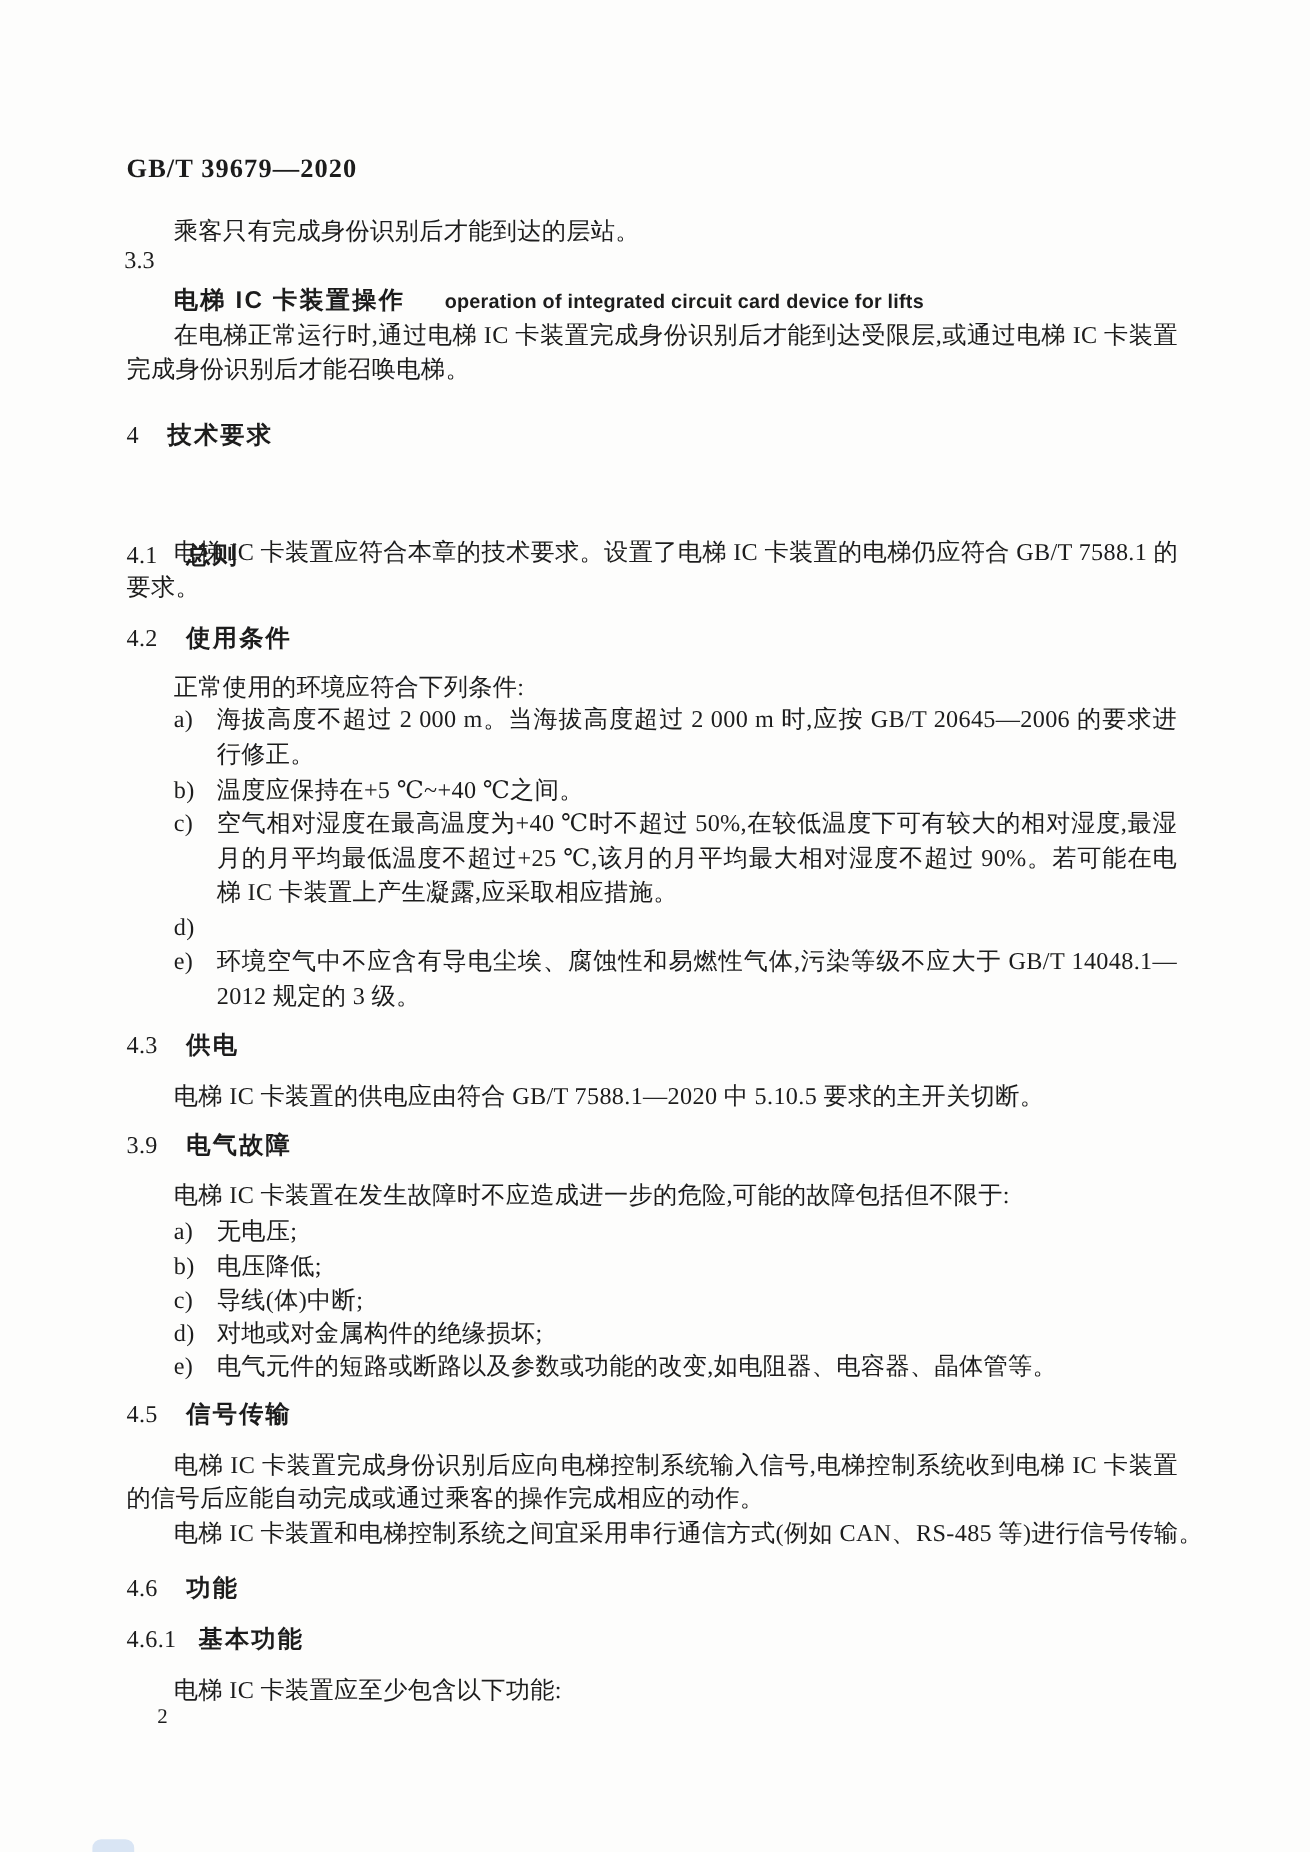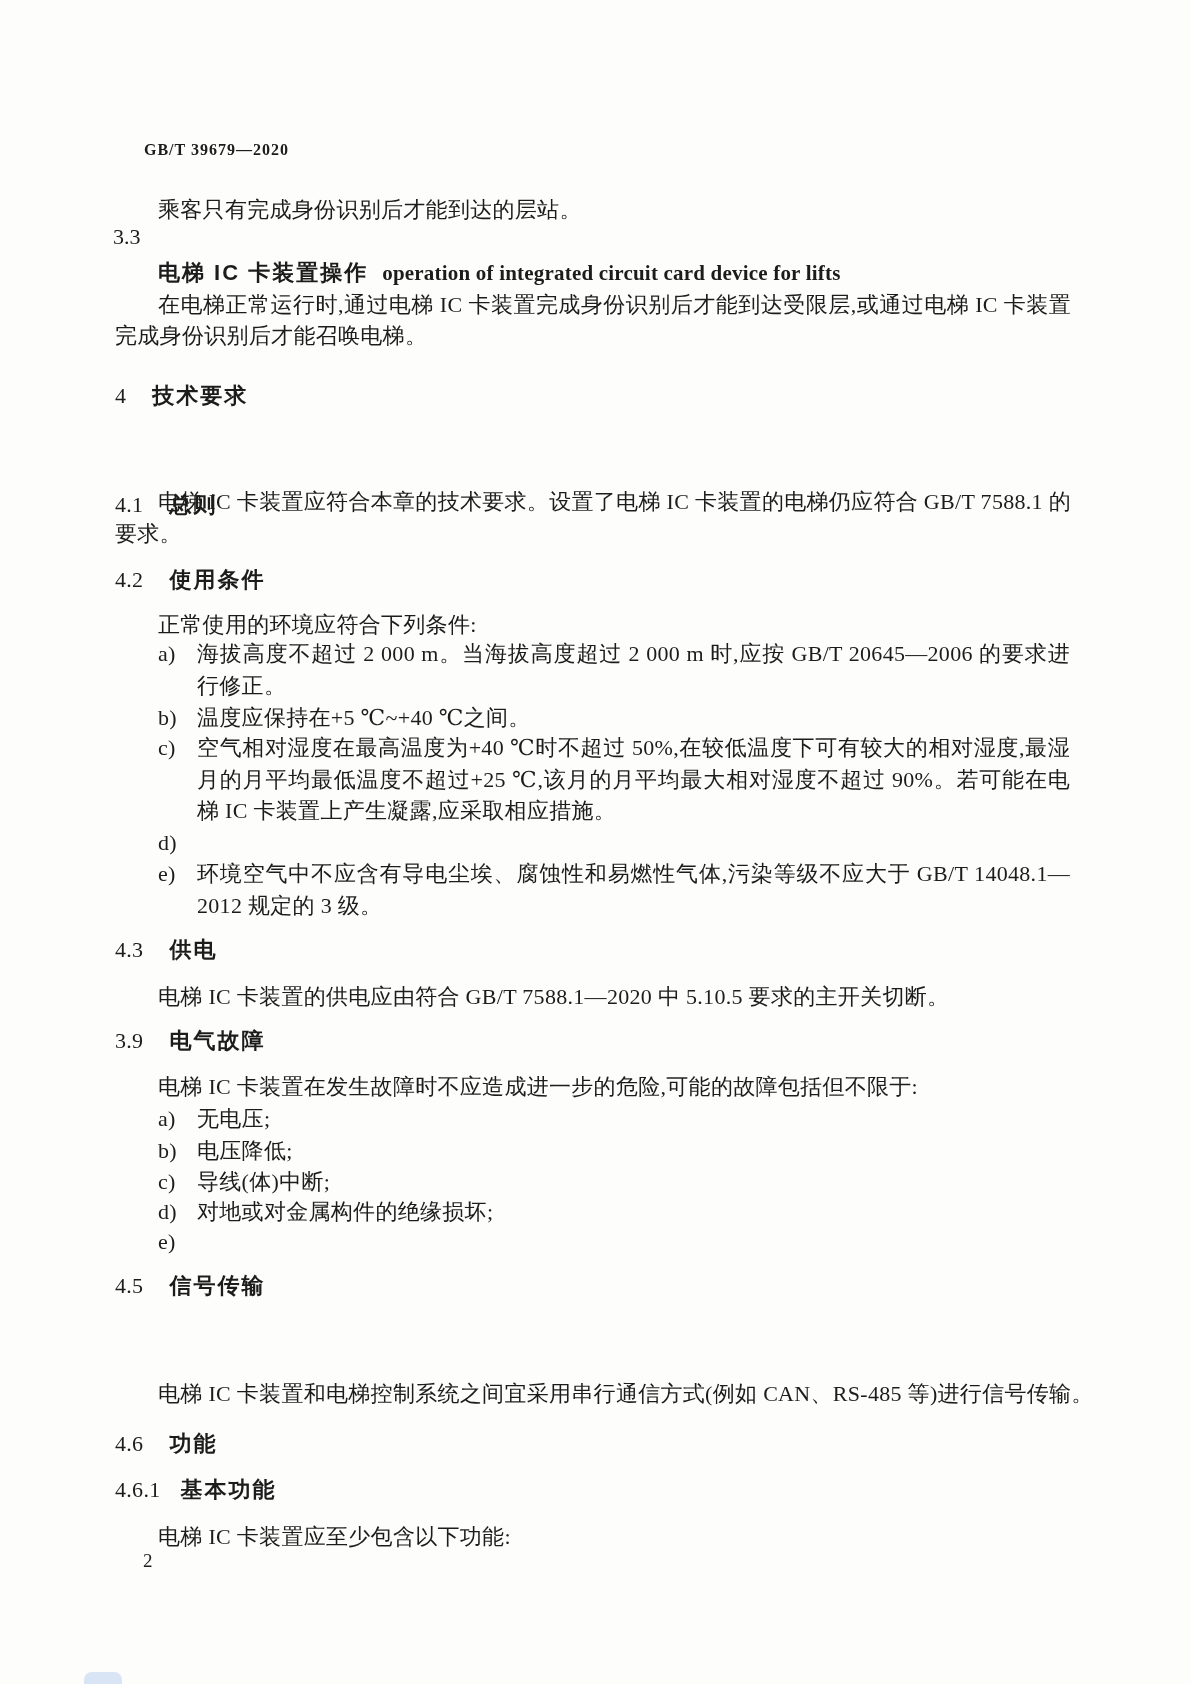--- a/index.html
+++ b/index.html
@@ -10,24 +10,23 @@
     background:#fdfdfc;
     color:#1c1c1c;
     font-family:"Liberation Serif","DejaVu Serif",serif;
     font-size:22px;
     overflow:hidden;
   }
   .abs{position:absolute;}
   .running-header{
     left:115px;top:141px;
     font-weight:bold;
-    font-size:16px;
+    font-size:24px;
     letter-spacing:1px;
     font-family:"Liberation Serif","DejaVu Serif",serif;
-    margin-left:29px;
   }
   .body-text{
     left:115px;width:956px;
     line-height:31px;
     text-align:justify;
     letter-spacing:0.3px;
   }
   .indent2{text-indent:43px;}
   .single-line{white-space:nowrap;}
   .clause-num{
@@ -48,24 +47,24 @@
     font-weight:bold;
     letter-spacing:2px;
   }
   .term-line{left:158px;white-space:nowrap;}
   .term-zh{
     font-family:"Liberation Sans","DejaVu Sans",sans-serif;
     font-weight:bold;
     letter-spacing:2px;
   }
   .term-en{
-    font-family:Liberation Serif, serif;
+    font-family:Liberation Sans, sans-serif;
     font-weight:bold;
-    font-size:21px;
-    margin-left:14px;
+    font-size:18px;
+    margin-left:36px;
     letter-spacing:0.2px;
   }
   .list-item{
     left:158px;width:912px;
     line-height:31.5px;
     text-align:justify;
     padding-left:39px;
     box-sizing:border-box;
     letter-spacing:0.3px;
   }
@@ -150,27 +149,28 @@
   <div class="abs list-item" style="top:1135px;">
     <span class="li-label">b)</span><span>电压降低;</span>
   </div>
   <div class="abs list-item" style="top:1166px;">
     <span class="li-label">c)</span><span>导线(体)中断;</span>
   </div>
   <div class="abs list-item" style="top:1196px;">
     <span class="li-label">d)</span><span>对地或对金属构件的绝缘损坏;</span>
   </div>
   <div class="abs list-item" style="top:1226px;">
-    <span class="li-label">e)</span>
+    <span class="li-label">e)</span><span>电气元件的短路或断路以及参数或功能的改变,如电阻器、电容器、晶体管等。</span>
   </div>
 
   <div class="abs heading" style="top:1271px;">
     <span class="h-num">4.5</span><span class="h-title">信号传输</span>
   </div>
 
+  <div class="abs body-text indent2" style="top:1317px;line-height:30px;">电梯 IC 卡装置完成身份识别后应向电梯控制系统输入信号,电梯控制系统收到电梯 IC 卡装置的信号后应能自动完成或通过乘客的操作完成相应的动作。</div>
 
   <div class="abs body-text indent2 single-line" style="top:1378px;">电梯 IC 卡装置和电梯控制系统之间宜采用串行通信方式(例如 CAN、RS-485 等)进行信号传输。</div>
 
   <div class="abs heading" style="top:1429px;">
     <span class="h-num">4.6</span><span class="h-title">功能</span>
   </div>
 
   <div class="abs heading" style="top:1475px;">
     <span class="h-num" style="margin-right:20px;">4.6.1</span><span class="h-title">基本功能</span>
   </div>

